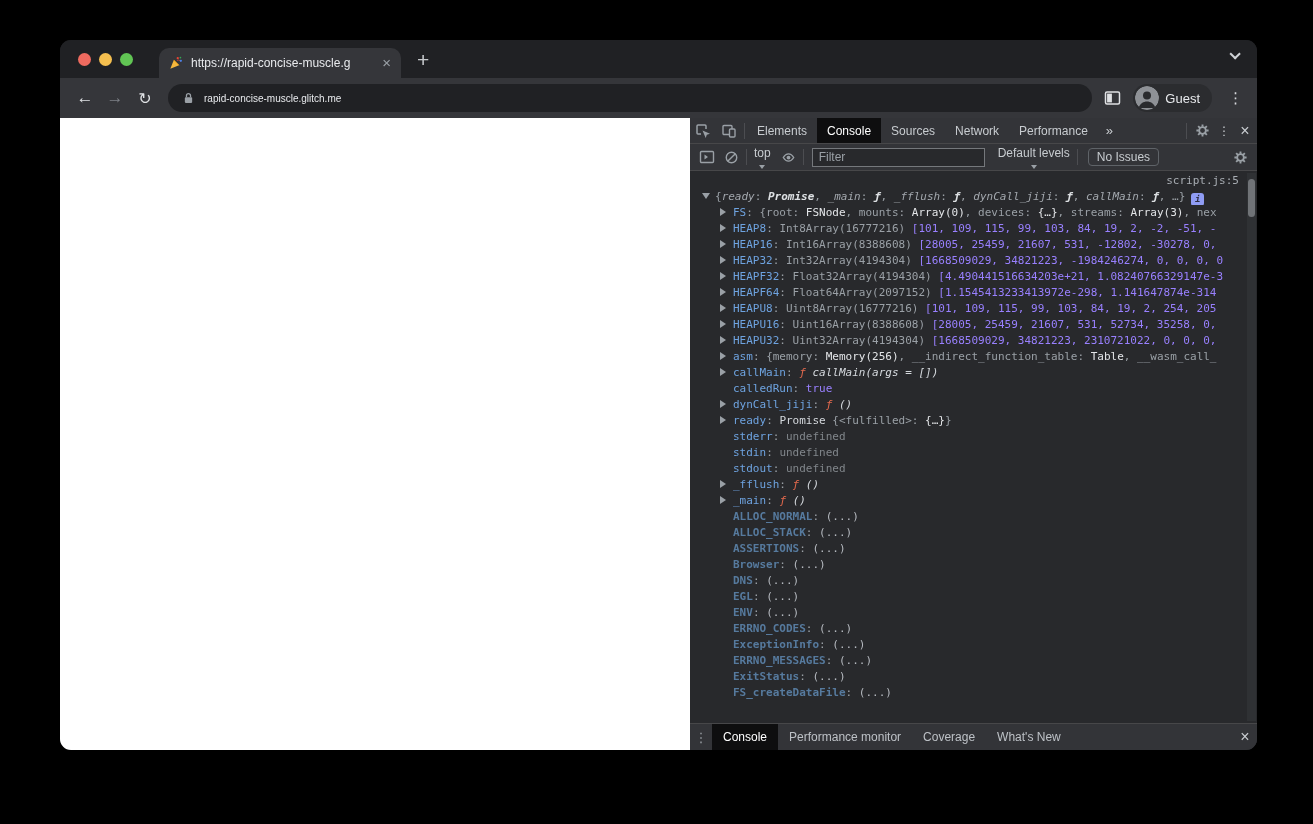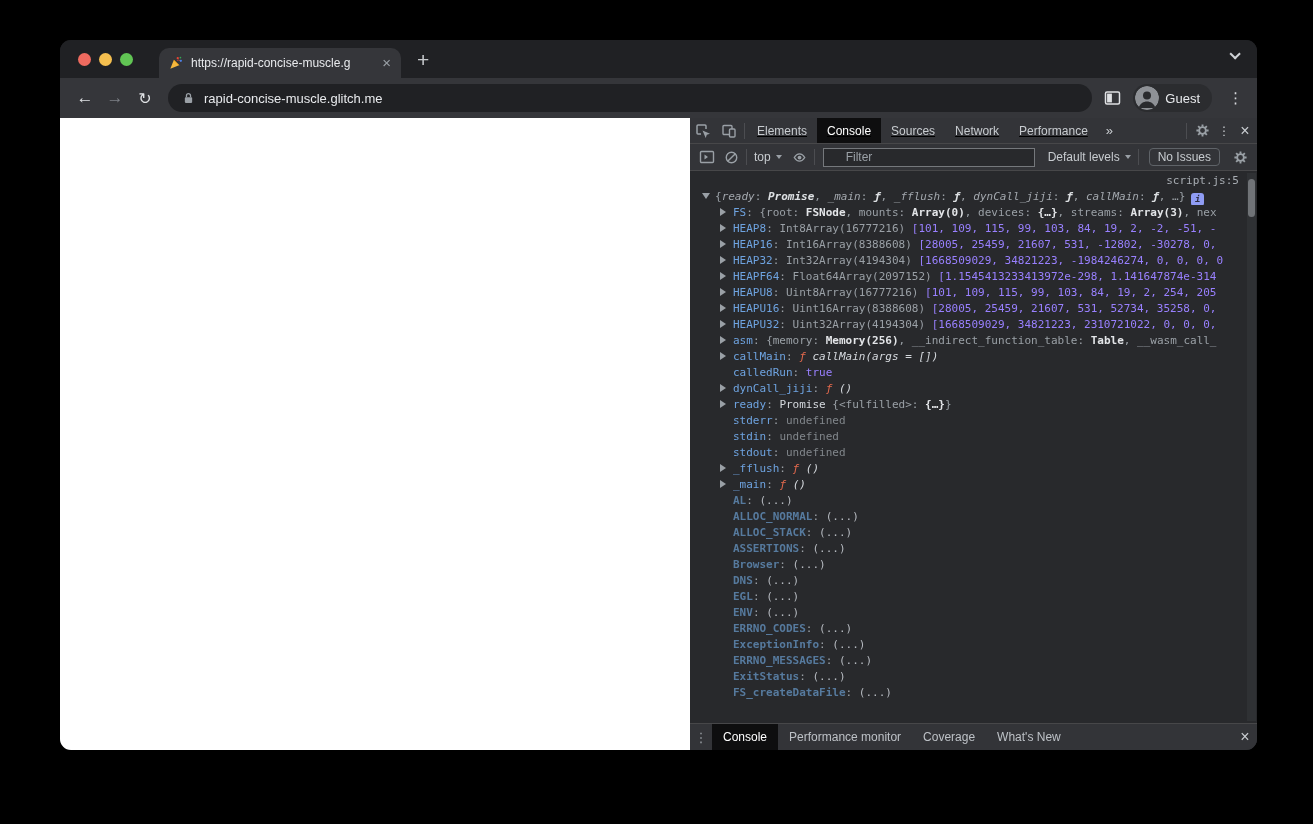--- a/index.html
+++ b/index.html
@@ -21,69 +21,69 @@
   .chev { display:inline-block; width:8px; height:8px; border-right:2px solid #d0d3d7;
     border-bottom:2px solid #d0d3d7; transform:rotate(45deg) translateY(-3px); }
 
   
   .toolbar { height:40px; background:#35363a; display:flex; align-items:center; padding:0 10px; flex:0 0 auto; }
   .navbtn { width:30px; text-align:center; font-size:17px; color:#dfe1e4; }
   .navbtn.fwd { color:#7d8187; }
   .navbtn.reload { font-size:16px; }
   .addr { flex:1; height:28px; background:#202124; border-radius:14px; margin:0 12px 0 8px;
     display:flex; align-items:center; padding:0 14px; }
-  .url { color:#e8eaed; font-size:13px; margin-left:9px; }
+  .url { color:#e8eaed; font-size:10px; margin-left:9px; }
   .rightico { display:flex; align-items:center; gap:12px; }
   .guest { height:28px; background:#2b2c2f; border-radius:14px; display:flex; align-items:center;
     padding:0 12px 0 2px; gap:6px; }
   .guestlabel { color:#e8eaed; font-size:13px; }
   .avatar { width:24px; height:24px; border-radius:50%; overflow:hidden; }
   .kebab { color:#d6d9dc; font-size:15px; letter-spacing:0; padding:0 4px; }
 
   
   .content { flex:1; display:flex; min-height:0; }
   .page { flex:1; background:#ffffff; }
   .devtools { width:567px; flex:0 0 auto; background:#28292c; display:flex; flex-direction:column; font-size:12px; }
 
   .dtbar { height:26px; background:#333438; border-bottom:1px solid #474749; display:flex; align-items:center; flex:0 0 auto; }
   .dticon { width:26px; display:flex; justify-content:center; align-items:center; }
   .dsep { width:1px; height:16px; background:#4c4d51; margin:0 2px; }
-  .dtabs { display:flex; height:100%;text-decoration:underline; }
+  .dtabs { display:flex; height:100%; }
   .dtab { padding:0 10px; display:flex; align-items:center; color:#c8ccd0; height:100%; }
   .dtab.active { background:#0e0e0f; color:#ffffff; }
   .dmore { color:#c8ccd0; padding:0 8px; font-size:13px; }
   .dtright { margin-left:auto; display:flex; align-items:center; }
   .dclose { color:#c8ccd0; font-size:16px; width:24px; text-align:center; }
 
   .cbar { height:27px; background:#333438; border-bottom:1px solid #474749; display:flex; align-items:center; flex:0 0 auto; padding:0 4px; }
   .cico { width:25px; display:flex; justify-content:center; align-items:center; }
-  .ctext { color:#c8ccd0; padding:0 5px; display:flex; align-items:center; gap:5px; }
+  .ctext { color:#c8ccd0; padding:0 5px; display:flex; align-items:center; gap:5px;flex-direction:column; }
   .caret { display:inline-block; width:0; height:0; border-top:4px solid #9aa0a6;
     border-left:3.5px solid transparent; border-right:3.5px solid transparent; }
-  .filter { width:212px; height:19px; background:#28292c; border:1px solid #75787c; color:#e8eaed;
-    font-size:12px; padding:0 22px; margin:0 8px 0 6px; outline:none; font-family:"Liberation Sans",sans-serif; }
+  .filter { width:173px; height:19px; background:#28292c; border:1px solid #75787c; color:#e8eaed;
+    font-size:12px; padding:0 6px; margin:0 8px 0 6px; outline:none; font-family:"Liberation Sans",sans-serif; }
   .filter::placeholder { color:#9aa0a6; }
   .noissues { border:1px solid #5f6368; border-radius:4px; color:#c8ccd0; padding:1px 8px; margin:0 8px; }
 
   
   .clog { flex:1; position:relative; overflow:hidden; padding-top:2px;
     font-family:"DejaVu Sans Mono", monospace; font-size:11px; }
   .lrow { height:16px; line-height:16px; text-align:right; padding-right:18px; }
   .srclink { color:#a8adb3; cursor:pointer; }
   .crow { height:16px; line-height:16px; white-space:pre; overflow:hidden; }
   .crow0 { padding-left:12px; }
   .crow1 { padding-left:30px; }
   .slot { display:inline-block; width:13px; }
   .tri { display:inline-block; width:0; height:0; }
   .tri-r { border-left:6px solid #9aa0a6; border-top:4px solid transparent; border-bottom:4px solid transparent; }
   .tri-d { border-top:6px solid #9aa0a6; border-left:4px solid transparent; border-right:4px solid transparent; margin-bottom:1px; }
   .key { color:#6ea3e0; font-weight:normal; }
   .keydim { color:#567a9e; font-weight:bold; }
   .sg { color:#9aa0a6; }
-  .sc { color:#e3e5e8; font-weight:bold; }
+  .sc { color:#e3e5e8; font-weight:normal; }
   .sn { color:#9980ff; }
   .sf { color:#e3694d; font-style:italic; }
   .si { color:#d5d9de; font-style:italic; }
   .su { color:#81868b; }
   .sv { color:#d5d9de; }
   .sd { color:#b6bac0; }
   .spk { color:#a3a8ae; font-style:italic; }
   .spv { color:#dde0e3; font-style:italic; font-weight:bold; }
   .objicon { display:inline-block; width:13px; height:13px; background:#8f9cf4; border-radius:3px;
     color:#2b2d42; font-size:9px; font-weight:bold; text-align:center; line-height:13px;
@@ -256,35 +256,35 @@
       <div class="clog">
         <div class="lrow">
           <span class="srclink">script.js:5</span>
         </div>
         <div id="console-entries">
             <div class="crow crow0"><span class="slot"><span class="tri tri-d"></span></span><span class="sg">{</span><span class="spk">ready</span><span class="sg">: </span><span class="spv">Promise</span><span class="sg">, </span><span class="spk">_main</span><span class="sg">: </span><span class="spv">ƒ</span><span class="sg">, </span><span class="spk">_fflush</span><span class="sg">: </span><span class="spv">ƒ</span><span class="sg">, </span><span class="spk">dynCall_jiji</span><span class="sg">: </span><span class="spv">ƒ</span><span class="sg">, </span><span class="spk">callMain</span><span class="sg">: </span><span class="spv">ƒ</span><span class="sg">, …}</span><span class="objicon">i</span></div>
             <div class="crow crow1"><span class="slot"><span class="tri tri-r"></span></span><span class="key">FS</span><span class="sg">: </span><span class="sg">{root: </span><span class="sc">FSNode</span><span class="sg">, mounts: </span><span class="sc">Array(0)</span><span class="sg">, devices: </span><span class="sc">{…}</span><span class="sg">, streams: </span><span class="sc">Array(3)</span><span class="sg">, nex</span></div>
             <div class="crow crow1"><span class="slot"><span class="tri tri-r"></span></span><span class="key">HEAP8</span><span class="sg">: </span><span class="sg">Int8Array(16777216) </span><span class="sn">[101, 109, 115, 99, 103, 84, 19, 2, -2, -51, -</span></div>
             <div class="crow crow1"><span class="slot"><span class="tri tri-r"></span></span><span class="key">HEAP16</span><span class="sg">: </span><span class="sg">Int16Array(8388608) </span><span class="sn">[28005, 25459, 21607, 531, -12802, -30278, 0,</span></div>
             <div class="crow crow1"><span class="slot"><span class="tri tri-r"></span></span><span class="key">HEAP32</span><span class="sg">: </span><span class="sg">Int32Array(4194304) </span><span class="sn">[1668509029, 34821223, -1984246274, 0, 0, 0, 0</span></div>
+            <div class="crow crow1"><span class="slot"><span class="tri tri-r"></span></span><span class="key">HEAPF32</span><span class="sg">: </span><span class="sg">Float32Array(4194304) </span><span class="sn">[4.490441516634203e+21, 1.08240766329147e-3</span></div>
             <div class="crow crow1"><span class="slot"><span class="tri tri-r"></span></span><span class="key">HEAPF64</span><span class="sg">: </span><span class="sg">Float64Array(2097152) </span><span class="sn">[1.1545413233413972e-298, 1.141647874e-314</span></div>
             <div class="crow crow1"><span class="slot"><span class="tri tri-r"></span></span><span class="key">HEAPU8</span><span class="sg">: </span><span class="sg">Uint8Array(16777216) </span><span class="sn">[101, 109, 115, 99, 103, 84, 19, 2, 254, 205</span></div>
             <div class="crow crow1"><span class="slot"><span class="tri tri-r"></span></span><span class="key">HEAPU16</span><span class="sg">: </span><span class="sg">Uint16Array(8388608) </span><span class="sn">[28005, 25459, 21607, 531, 52734, 35258, 0,</span></div>
             <div class="crow crow1"><span class="slot"><span class="tri tri-r"></span></span><span class="key">HEAPU32</span><span class="sg">: </span><span class="sg">Uint32Array(4194304) </span><span class="sn">[1668509029, 34821223, 2310721022, 0, 0, 0,</span></div>
             <div class="crow crow1"><span class="slot"><span class="tri tri-r"></span></span><span class="key">asm</span><span class="sg">: </span><span class="sg">{memory: </span><span class="sc">Memory(256)</span><span class="sg">, __indirect_function_table: </span><span class="sc">Table</span><span class="sg">, __wasm_call_</span></div>
             <div class="crow crow1"><span class="slot"><span class="tri tri-r"></span></span><span class="key">callMain</span><span class="sg">: </span><span class="sf">ƒ </span><span class="si">callMain(args = [])</span></div>
             <div class="crow crow1"><span class="slot"></span><span class="key">calledRun</span><span class="sg">: </span><span class="sn">true</span></div>
             <div class="crow crow1"><span class="slot"><span class="tri tri-r"></span></span><span class="key">dynCall_jiji</span><span class="sg">: </span><span class="sf">ƒ </span><span class="si">()</span></div>
             <div class="crow crow1"><span class="slot"><span class="tri tri-r"></span></span><span class="key">ready</span><span class="sg">: </span><span class="sv">Promise </span><span class="sg">{&lt;fulfilled&gt;: </span><span class="sc">{…}</span><span class="sg">}</span></div>
             <div class="crow crow1"><span class="slot"></span><span class="key">stderr</span><span class="sg">: </span><span class="su">undefined</span></div>
             <div class="crow crow1"><span class="slot"></span><span class="key">stdin</span><span class="sg">: </span><span class="su">undefined</span></div>
             <div class="crow crow1"><span class="slot"></span><span class="key">stdout</span><span class="sg">: </span><span class="su">undefined</span></div>
             <div class="crow crow1"><span class="slot"><span class="tri tri-r"></span></span><span class="key">_fflush</span><span class="sg">: </span><span class="sf">ƒ </span><span class="si">()</span></div>
             <div class="crow crow1"><span class="slot"><span class="tri tri-r"></span></span><span class="key">_main</span><span class="sg">: </span><span class="sf">ƒ </span><span class="si">()</span></div>
-            <div class="crow crow1"><span class="slot"></span><span class="keydim">AL</span><span class="sg">: </span><span class="sd">(...)</span></div>
             <div class="crow crow1"><span class="slot"></span><span class="keydim">ALLOC_NORMAL</span><span class="sg">: </span><span class="sd">(...)</span></div>
             <div class="crow crow1"><span class="slot"></span><span class="keydim">ALLOC_STACK</span><span class="sg">: </span><span class="sd">(...)</span></div>
             <div class="crow crow1"><span class="slot"></span><span class="keydim">ASSERTIONS</span><span class="sg">: </span><span class="sd">(...)</span></div>
             <div class="crow crow1"><span class="slot"></span><span class="keydim">Browser</span><span class="sg">: </span><span class="sd">(...)</span></div>
             <div class="crow crow1"><span class="slot"></span><span class="keydim">DNS</span><span class="sg">: </span><span class="sd">(...)</span></div>
             <div class="crow crow1"><span class="slot"></span><span class="keydim">EGL</span><span class="sg">: </span><span class="sd">(...)</span></div>
             <div class="crow crow1"><span class="slot"></span><span class="keydim">ENV</span><span class="sg">: </span><span class="sd">(...)</span></div>
             <div class="crow crow1"><span class="slot"></span><span class="keydim">ERRNO_CODES</span><span class="sg">: </span><span class="sd">(...)</span></div>
             <div class="crow crow1"><span class="slot"></span><span class="keydim">ExceptionInfo</span><span class="sg">: </span><span class="sd">(...)</span></div>
             <div class="crow crow1"><span class="slot"></span><span class="keydim">ERRNO_MESSAGES</span><span class="sg">: </span><span class="sd">(...)</span></div>

